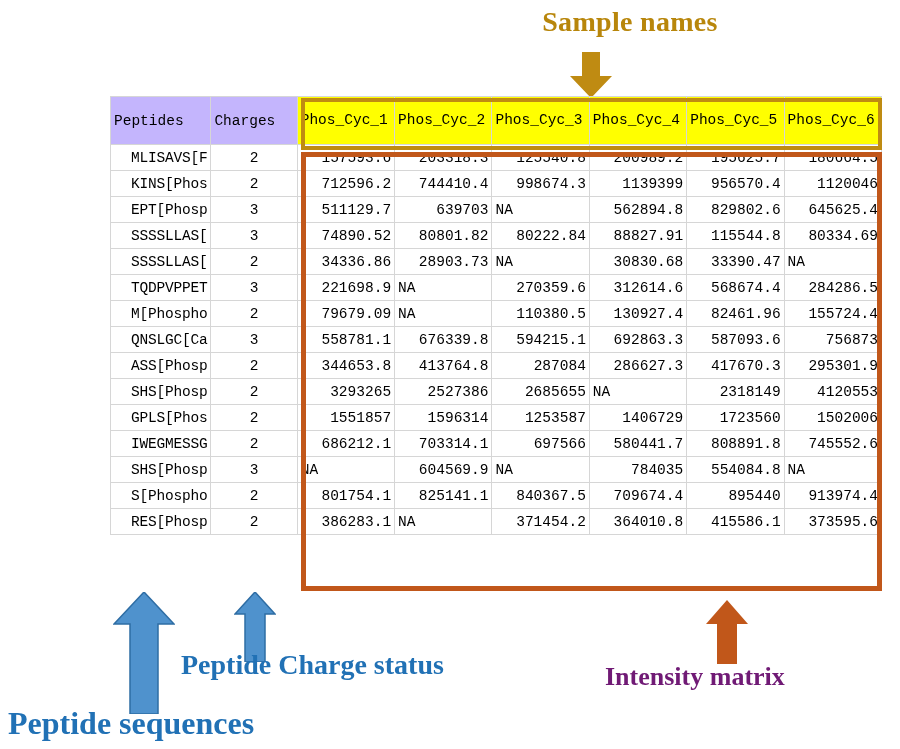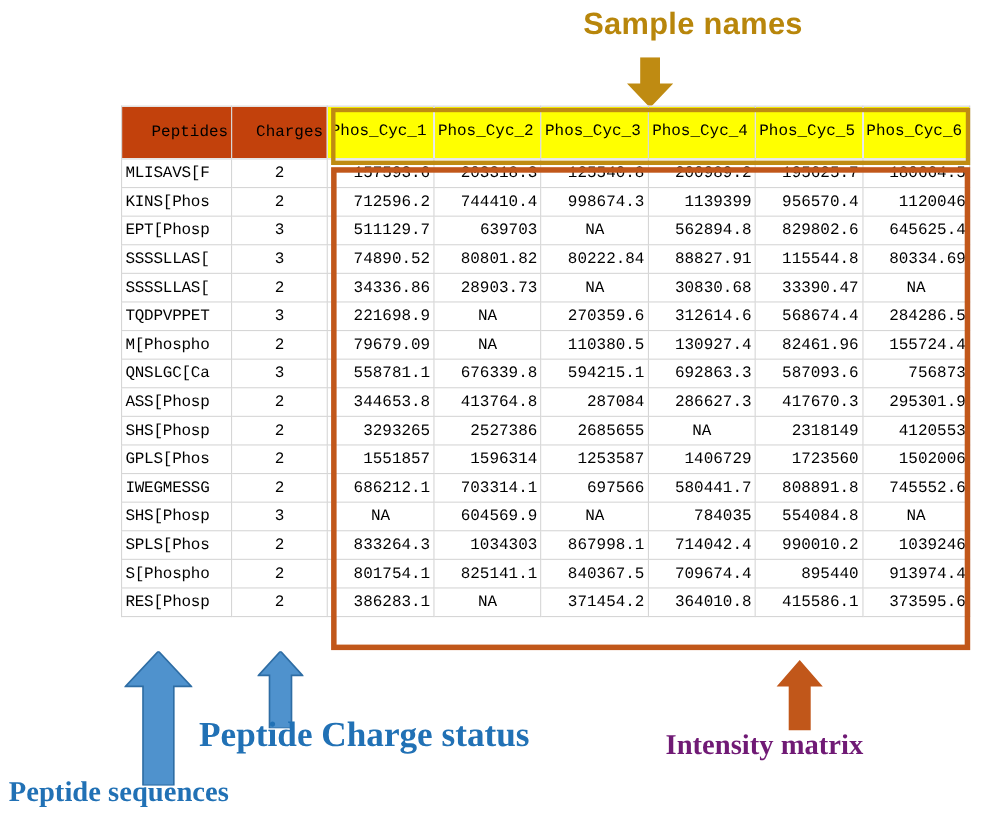--- a/index.html
+++ b/index.html
@@ -15,21 +15,21 @@
     font-family: "Liberation Sans", sans-serif;
   }
 
   
   #sample-names-label {
     position: absolute;
     left: 500px;
     top: 6px;
     width: 260px;
     text-align: center;
-    font-family: Liberation Sans, sans-serif;
+    font-family: Liberation Serif, serif;
     font-weight: bold;
     font-size: 28px;
     color: #b8860b;
     letter-spacing: 0.3px;
     white-space: nowrap;
   }
   #sample-names-arrow {
     position: absolute;
     left: 568px;
     top: 52px;
@@ -56,49 +56,49 @@
   }
   table.grid td, table.grid th {
     border: 1px solid #d6d6d6;
     height: 25px;
     padding: 0 3px;
     overflow: hidden;
     white-space: nowrap;
     font-weight: normal;
   }
   th.hdr-plain {
-    background: #c2410c;
-    text-align: right;
+    background: #c4b5fd;
+    text-align: left;
     vertical-align: middle;
     padding-left: 5px;
   }
   th.hdr-sample {
     background: #ffff00;
     text-align: left;
     vertical-align: middle;
     padding-left: 5px;
     line-height: 1.0;
     white-space: normal;
     word-break: break-all;
     margin-top: 12px;
   }
   td.pep {
-    text-align: left;
+    text-align: right;
     padding-left: 2px;
     letter-spacing: -0.2px;
   }
   td.chg {
     text-align: center;
   }
   td.num {
     text-align: right;
     padding-right: 4px;
   }
   td.na {
-    text-align: center;
+    text-align: left;
     padding-left: 2px;
   }
 
   
   col.c-pep { width: 100px; }
   col.c-chg { width: 86px; }
   col.c-val { width: 97px; }
 
   
   tr.head th { height: 47px; }
@@ -132,38 +132,38 @@
     top: 592px;
     width: 62px;
     height: 122px;
   }
   #label-peptides {
     position: absolute;
     left: 8px;
     top: 705px;
     font-family: "Liberation Serif", serif;
     font-weight: bold;
-    font-size: 26px;
+    font-size: 32px;
     color: #2171b5;
     white-space: nowrap;
   }
   #arrow-charges {
     position: absolute;
     left: 234px;
     top: 592px;
     width: 42px;
     height: 70px;
   }
   #label-charges {
     position: absolute;
     left: 181px;
     top: 649px;
     font-family: "Liberation Serif", serif;
     font-weight: bold;
-    font-size: 32px;
+    font-size: 28px;
     color: #2171b5;
     white-space: nowrap;
   }
   #arrow-intensity {
     position: absolute;
     left: 705px;
     top: 600px;
     width: 44px;
     height: 64px;
   }
@@ -336,30 +336,20 @@
           <td class="pep">SHS[Phosp</td>
           <td class="chg">3</td>
           <td class="na">NA</td>
           <td class="num">604569.9</td>
           <td class="na">NA</td>
           <td class="num">784035</td>
           <td class="num">554084.8</td>
           <td class="na">NA</td>
         </tr>
         <tr>
-          <td class="pep">SPLS[Phos</td>
-          <td class="chg">2</td>
-          <td class="num">833264.3</td>
-          <td class="num">1034303</td>
-          <td class="num">867998.1</td>
-          <td class="num">714042.4</td>
-          <td class="num">990010.2</td>
-          <td class="num">1039246</td>
-        </tr>
-        <tr>
           <td class="pep">S[Phospho</td>
           <td class="chg">2</td>
           <td class="num">801754.1</td>
           <td class="num">825141.1</td>
           <td class="num">840367.5</td>
           <td class="num">709674.4</td>
           <td class="num">895440</td>
           <td class="num">913974.4</td>
         </tr>
         <tr>

